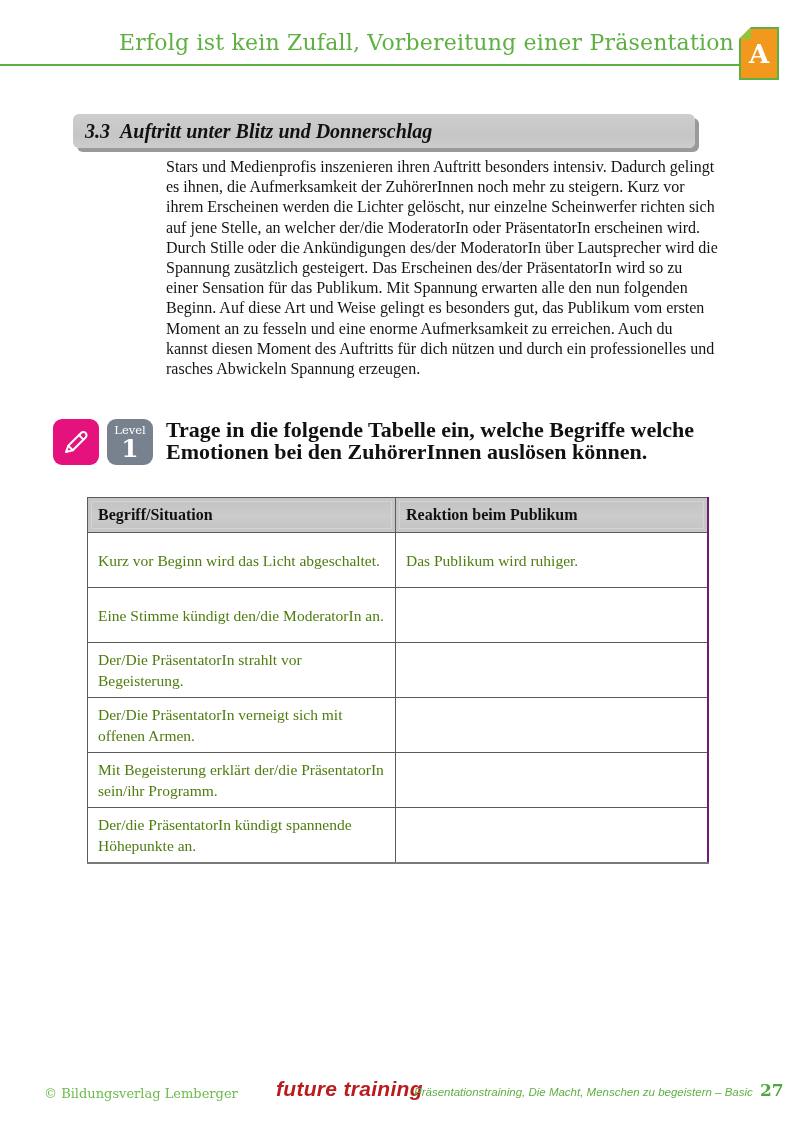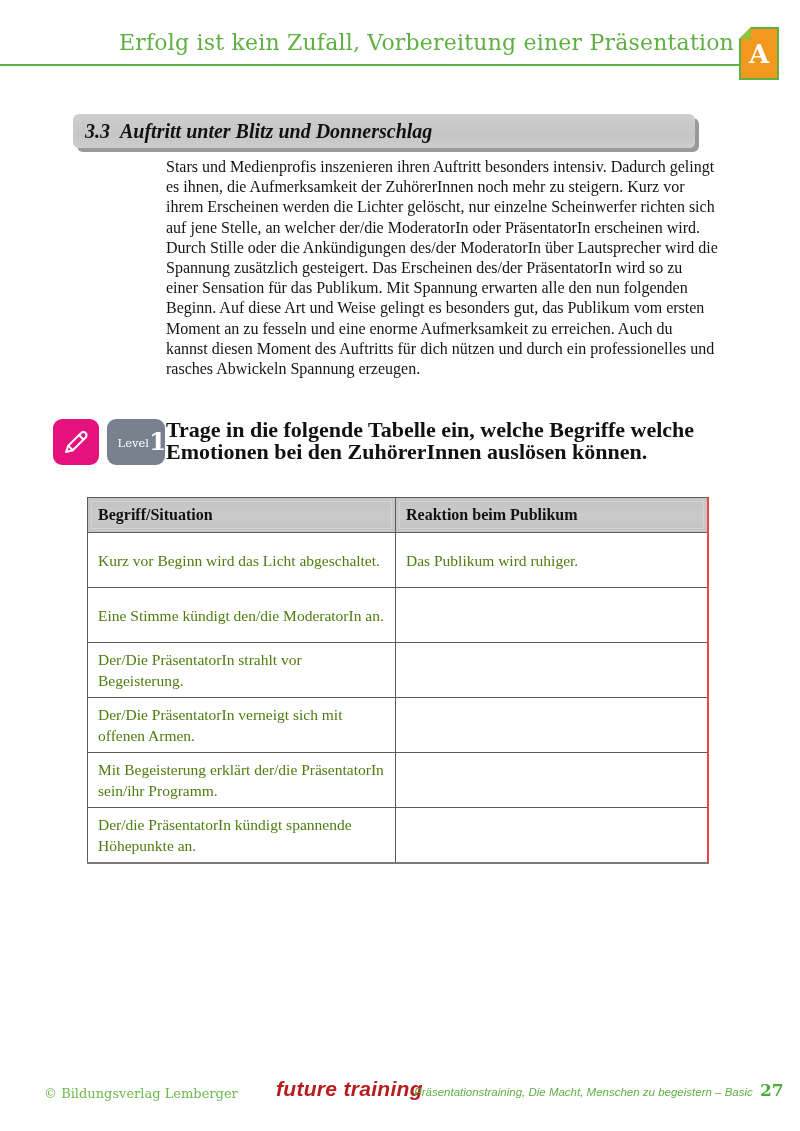--- a/index.html
+++ b/index.html
@@ -61,23 +61,22 @@
   }
   
   .pencil-box{
     position:absolute; left:53px; top:419px; width:46px; height:46px;
     background:#E5127D; border-radius:9px;
     display:flex; align-items:center; justify-content:center;
   }
   .level-box{
     position:absolute; left:107px; top:419px; width:46px; height:46px;
     background:#78828E; border-radius:9px;
-    display:flex; flex-direction:row; align-items:center; justify-content:center;
+    display:flex; flex-direction:column; align-items:center; justify-content:center;
     color:#ffffff;
-    padding-left:12px;
   }
   .level-box .lvl-word{
     font-family:"DejaVu Serif", serif; font-size:11.5px; line-height:12px; margin-top:2px;
   }
   .level-box .lvl-num{
     font-family:"DejaVu Serif", serif; font-weight:bold; font-size:25px; line-height:26px;
   }
   .instruction{
     position:absolute; left:166px; top:419px; width:552px;
     font-weight:bold; font-size:22px; line-height:21.5px; color:#111111;
@@ -88,21 +87,21 @@
     border-collapse:collapse;
     table-layout:fixed;
   }
   .emotion-table th, .emotion-table td{
     border:1px solid #5a5a5a;
     font-size:15.5px;
     vertical-align:middle;
     padding:6px 8px 6px 10px;
     box-sizing:border-box;
   }
-  .emotion-table{border-right:2px solid #ef4444; border-bottom:2px solid #7a7a7a;}
+  .emotion-table{border-right:2px solid #701a75; border-bottom:2px solid #7a7a7a;}
   .emotion-table th{
     height:35px;
     background:linear-gradient(180deg,#c2c2c2 0%,#cbcbcb 50%,#c3c3c3 100%);
     box-shadow:inset 0 0 0 3px #c6c6c6, inset 0 0 0 4px #d4d4d4;
     text-align:left;
     font-size:16px;
     font-weight:bold;
     color:#111111;
   }
   .emotion-table td{height:55px; line-height:21px; color:#4d7c0f;margin-top:10px;}

